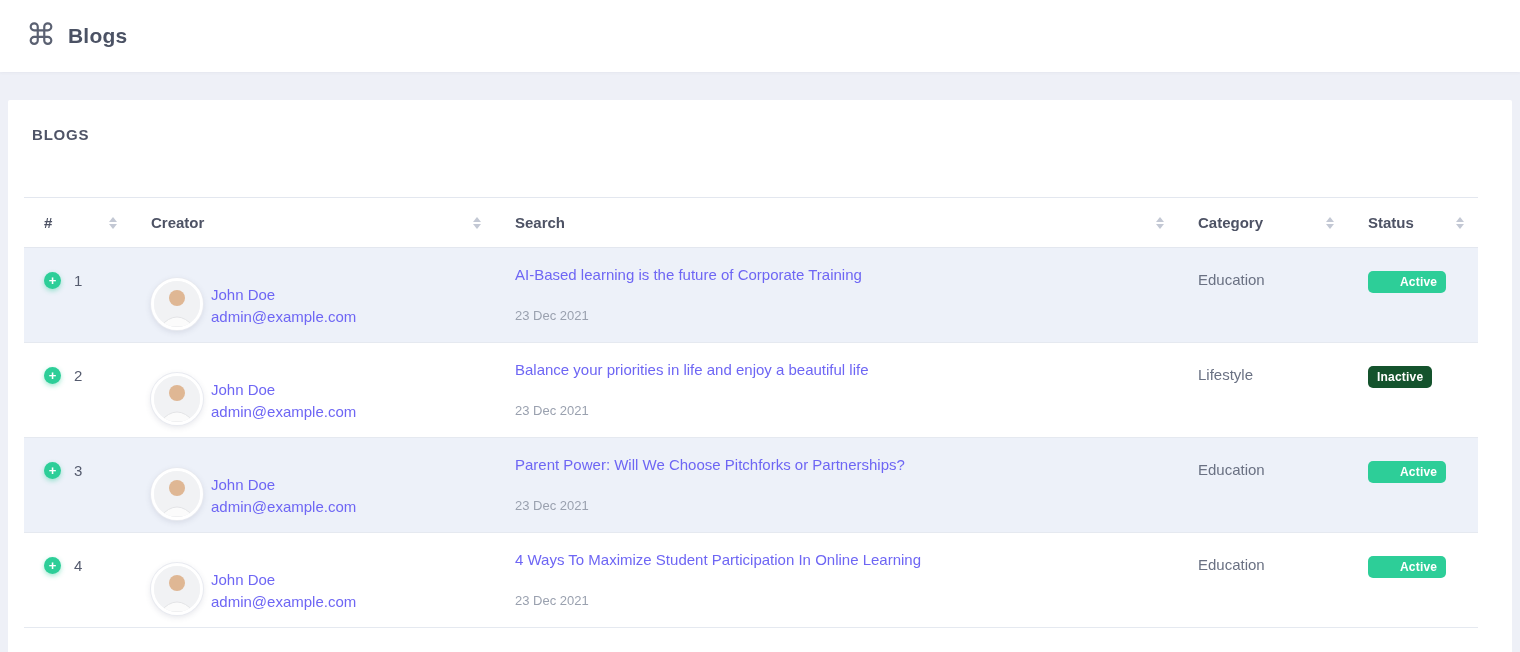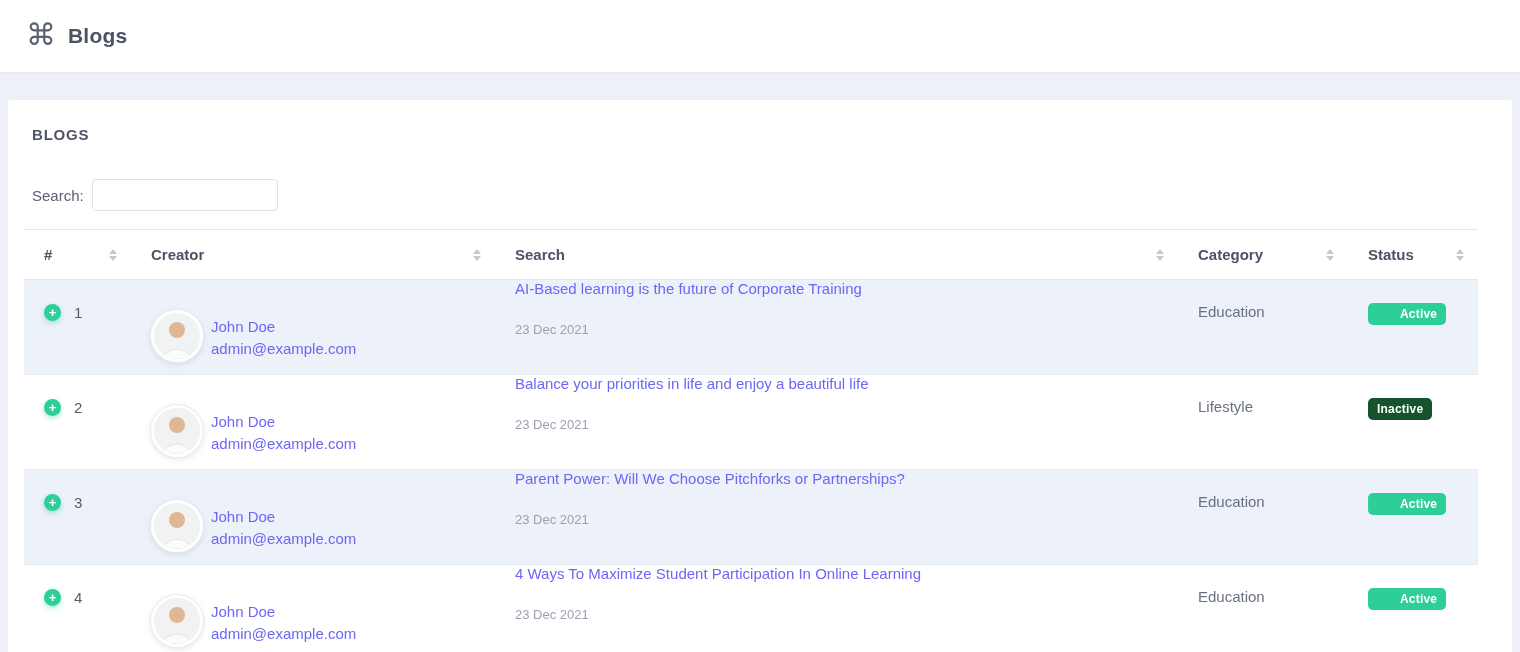--- a/index.html
+++ b/index.html
@@ -109,21 +109,21 @@
   td.cell-creator { padding-top: 30px; }
   .creator-wrap { display: flex; align-items: center; gap: 8px; }
   .avatar {
     width: 52px; height: 52px; border-radius: 50%;
     border: 3px solid #ffffff; box-shadow: 0 0 0 1px #e8eaf0, 0 2px 6px rgba(60,70,100,.15);
     overflow: hidden; flex: none; background: #f2f3f5;
   }
   .creator-text { display: flex; flex-direction: column; gap: 5px; padding-top: 2px; }
   .creator-name, .creator-email { font-size: 15px; color: #6e66f4; cursor: pointer; }
 
-  td.cell-title { }
+  td.cell-title { padding-top: 18px; }
   .blog-title { font-size: 15px; color: #6e66f4; cursor: pointer; display: inline-block; }
   .blog-date { margin-top: 24px; font-size: 13px; color: #9aa1af; }
 
   td.cell-category { padding-top: 23px; font-size: 15px; color: #6a7183; margin-top: 47px; }
 
   td.cell-status { padding-top: 23px; }
   .badge {
     display: inline-block; padding: 4px 9px; border-radius: 5px;
     font-size: 12px; font-weight: 700; color: #ffffff; letter-spacing: .2px;
   }
@@ -137,24 +137,20 @@
   <div class="topbar-left">
     <span class="logo-glyph">⌘</span>
     <span class="topbar-title">Blogs</span>
   </div>
 </header>
 
 <section class="card">
   <div class="card-title">BLOGS</div>
 
   <div class="controls">
-    <div class="search-ctl">
-      <span>Search:</span>
-      <input class="search-input" type="text" value="" style="">
-    </div>
   </div>
 
   <table class="blogs">
     <colgroup>
       <col style="width:107px">
         <col style="width:364px">
         <col style="width:683px">
         <col style="width:170px">
         <col style="width:130px">
     </colgroup>

